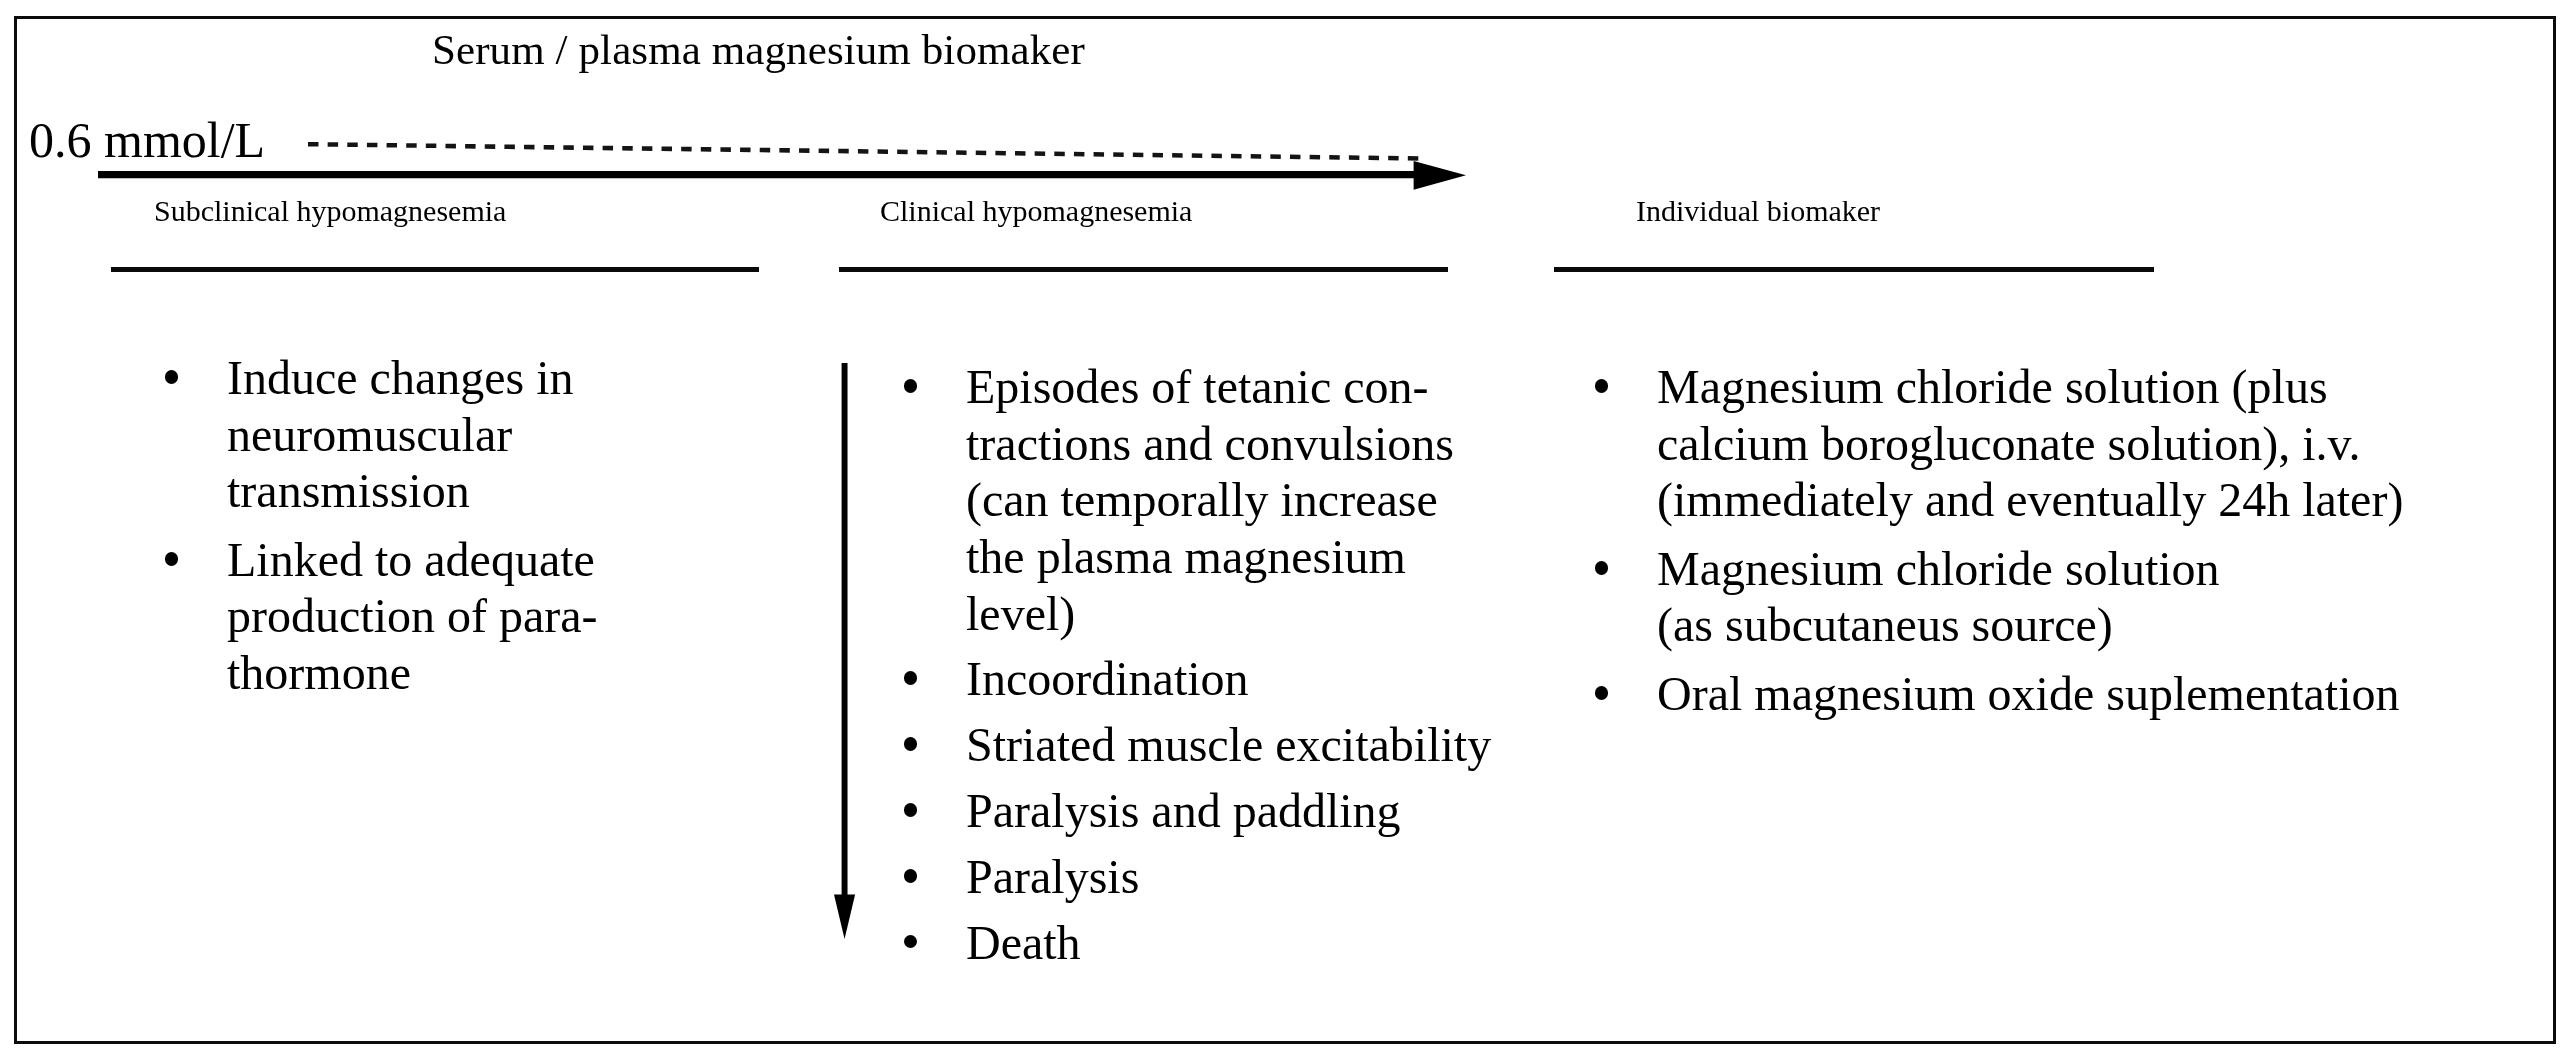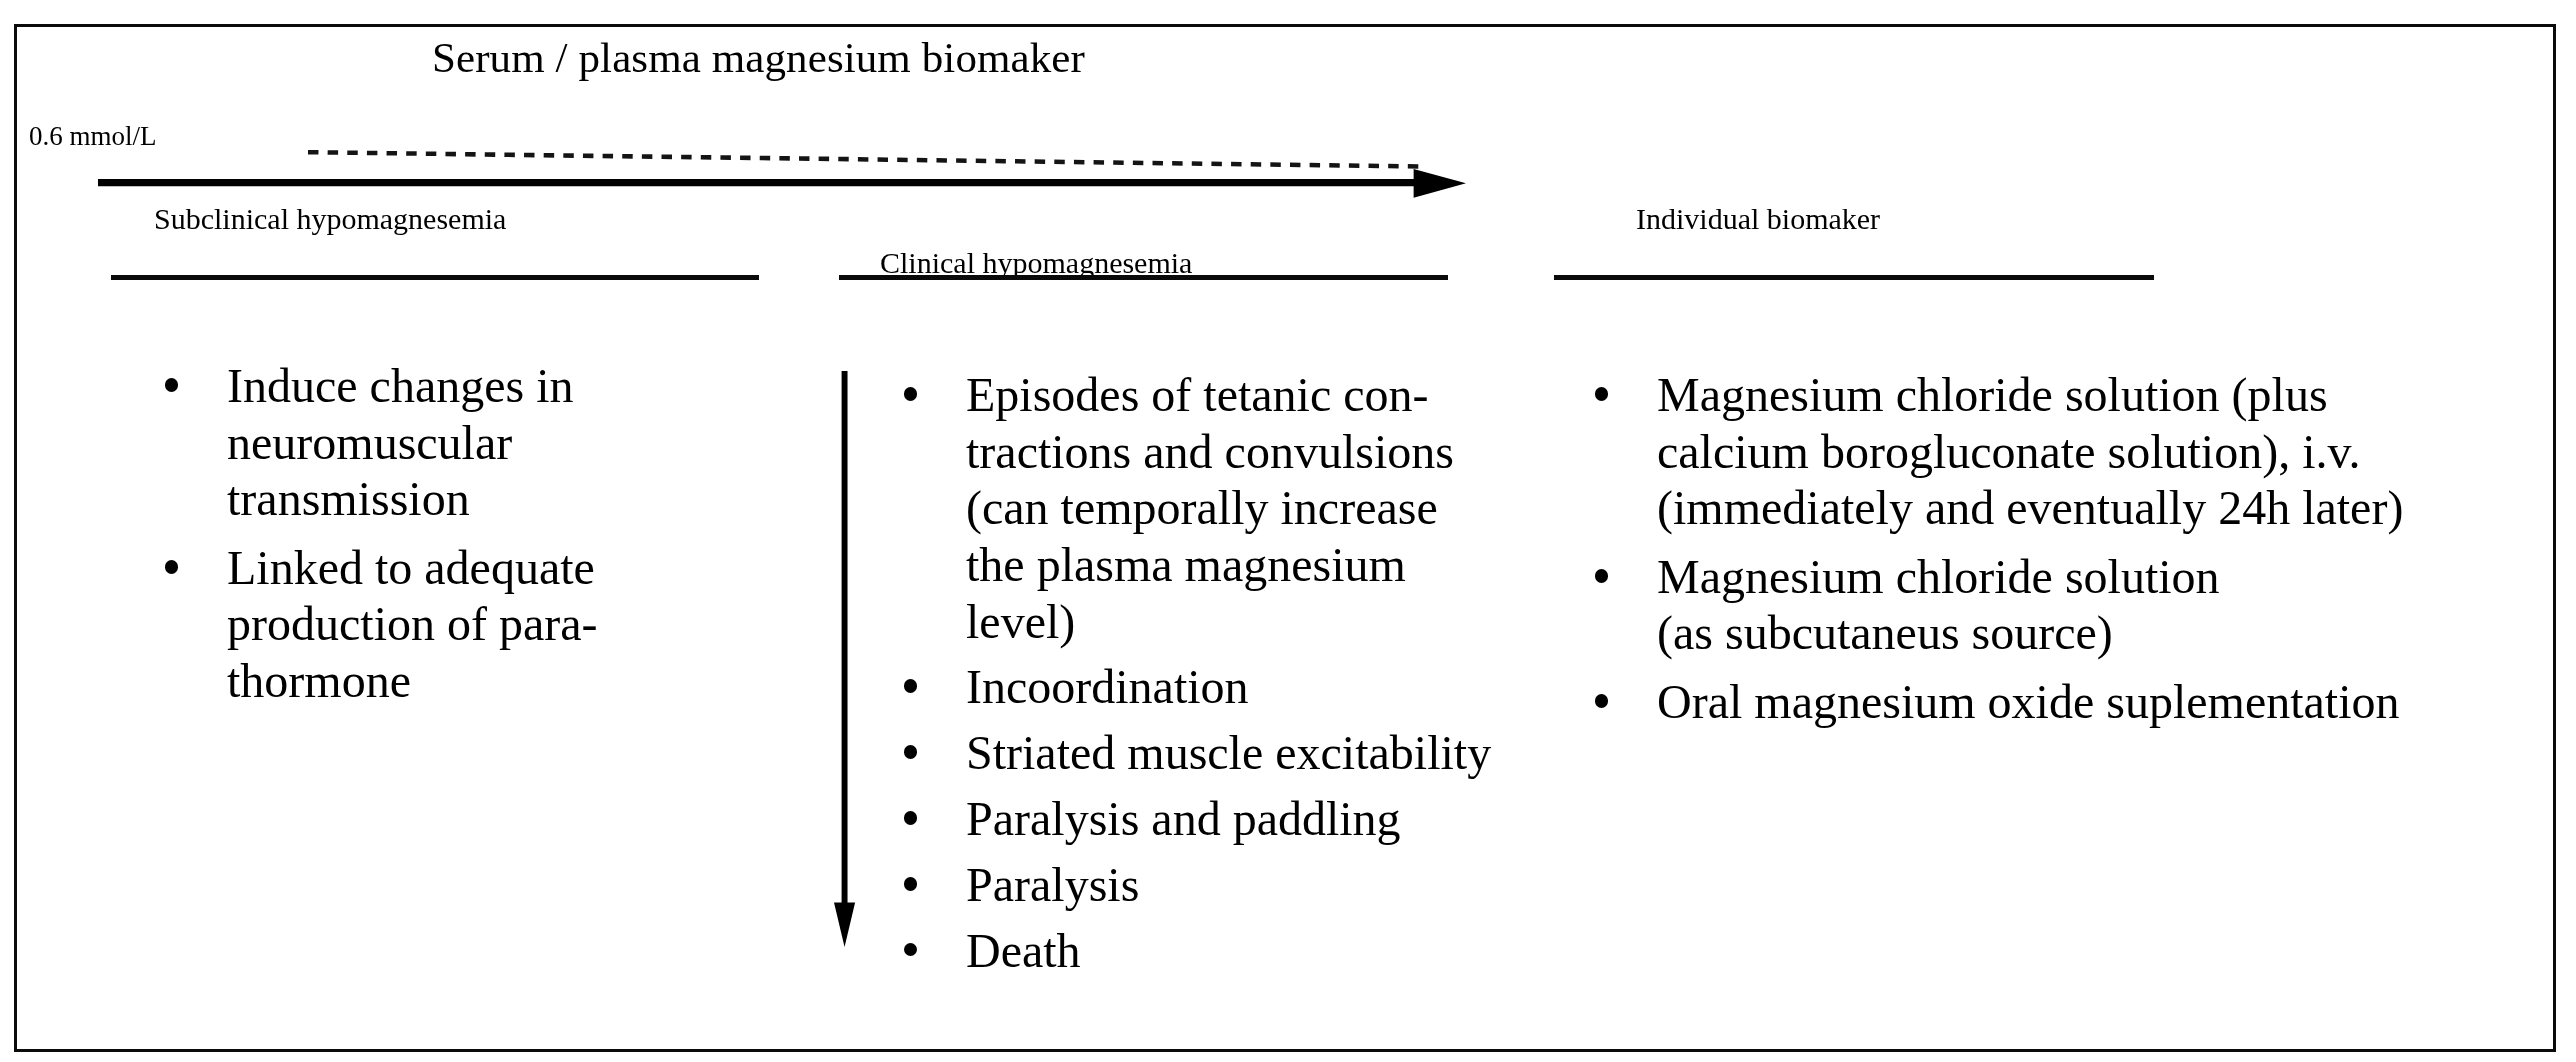--- a/index.html
+++ b/index.html
@@ -10,21 +10,21 @@
   body {
     width: 2576px;
     height: 1063px;
     font-family: "Liberation Serif", "DejaVu Serif", serif;
     color: #000000;
     overflow: hidden;
   }
 
   #figure-root {
     position: absolute;
-    left: 0; top: 8px;
+    left: 0; top: 0;
     width: 2576px;
     height: 900px;
   }
 
   
   #figure-frame {
     position: absolute;
     left: 14.4px;
     top: 15.7px;
     width: 2542px;
@@ -43,21 +43,21 @@
     line-height: 1.0;
     white-space: nowrap;
     letter-spacing: 0.1px;
   }
 
   
   #threshold-label {
     position: absolute;
     left: 29px;
     top: 115px;
-    font-size: 27px;
+    font-size: 50px;
     line-height: 1.0;
     white-space: nowrap;
     text-align: right;
   }
 
   
   #threshold-dotted-line {
     position: absolute;
     left: 308px;
     top: 139px;
@@ -83,21 +83,21 @@
   }
   .col-rule {
     position: absolute;
     height: 0;
     border-top: 5.9px solid #0a0a0a;
   }
 
   #header-subclinical { left: 154px; top: 196px; }
   #rule-subclinical   { left: 111px; top: 267px; width: 648px; }
 
-  #header-clinical    { left: 880px; top: 196px; margin-top: 44px; }
+  #header-clinical    { left: 880px; top: 196px; }
   #rule-clinical      { left: 839px; top: 267px; width: 609px; }
 
   #header-treatment   { left: 1636px; top: 196px; }
   #rule-treatment     { left: 1554px; top: 267px; width: 600px; }
 
   
   .column {
     position: absolute;
   }
   .bullet-list {

